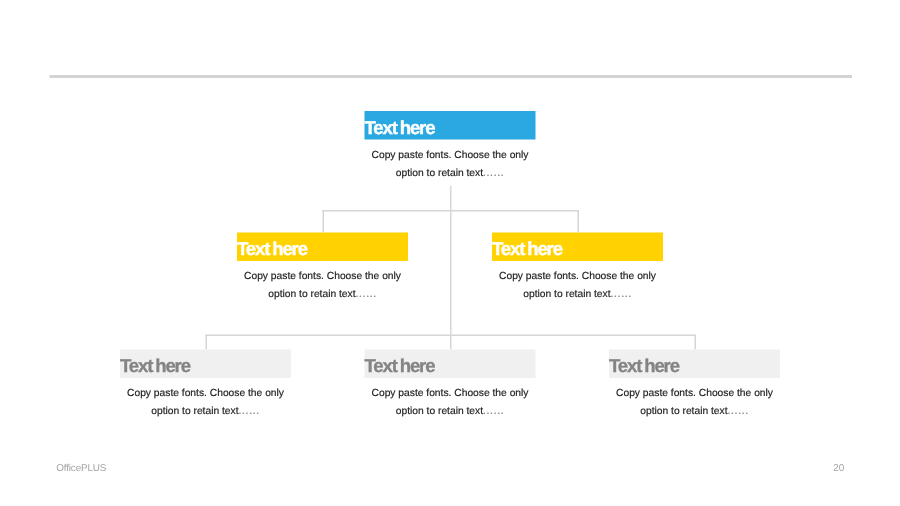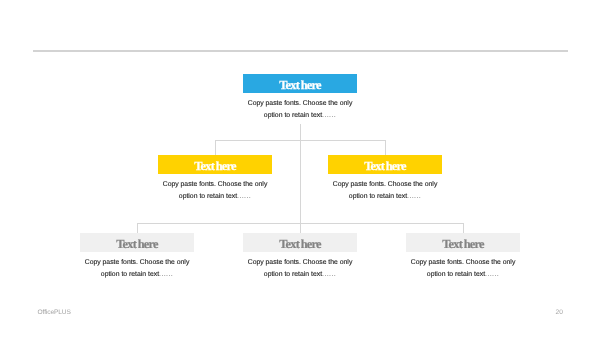--- a/index.html
+++ b/index.html
@@ -2,22 +2,22 @@
 <html><head>
 <meta charset="utf-8">
 <style>
   html,body{margin:0;padding:0;}
   body{width:600px;height:337px;background:#ffffff;
        font-family:"Liberation Sans",sans-serif;overflow:hidden;
        -webkit-font-smoothing:antialiased;text-rendering:geometricPrecision;}
   .slide{position:relative;width:600px;height:337px;background:#fff;}
   .rule{position:absolute;left:33px;top:50px;width:535px;height:1.6px;background:#d3d3d3;}
   .node{position:absolute;width:114px;}
-  .chip{height:19.3px;line-height:23.2px;text-align:center;font-weight:bold;
-        font-size:12.4px;letter-spacing:-0.75px;word-spacing:-0.8px;font-family:Liberation Serif, serif;}
+  .chip{height:19.3px;line-height:23.2px;font-weight:bold;
+        font-size:12.4px;letter-spacing:-0.75px;word-spacing:-0.8px;}
   .chip.blue{background:#29a8e2;color:#ffffff;-webkit-text-stroke:0.25px #ffffff;}
   .chip.yellow{background:#ffd200;color:#ffffff;-webkit-text-stroke:0.25px #ffffff;}
   .chip.gray{background:#f0f0f0;color:#848484;-webkit-text-stroke:0.2px #848484;}
   .desc{margin-top:5px;text-align:center;font-size:6.85px;line-height:11.5px;color:#1f1f1f;-webkit-text-stroke:0.12px #1f1f1f;}
   .dots{color:#9e9e9e;letter-spacing:0.45px;}
   .ln{position:absolute;background:#d6d6d6;}
   .vl{width:1.2px;}
   .hl{height:1.2px;}
   .footer-left{position:absolute;left:37.5px;top:308.5px;font-size:6.6px;color:#a3a3a3;letter-spacing:-0.1px;}
   .footer-right{position:absolute;left:555.5px;top:308.5px;font-size:6.6px;color:#a3a3a3;}

